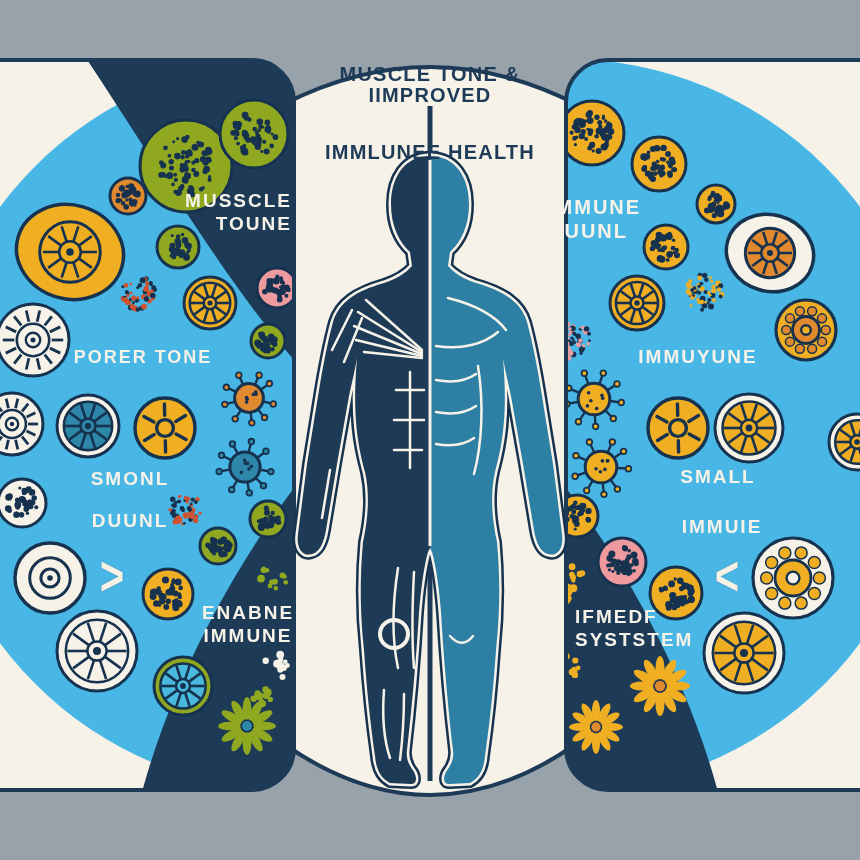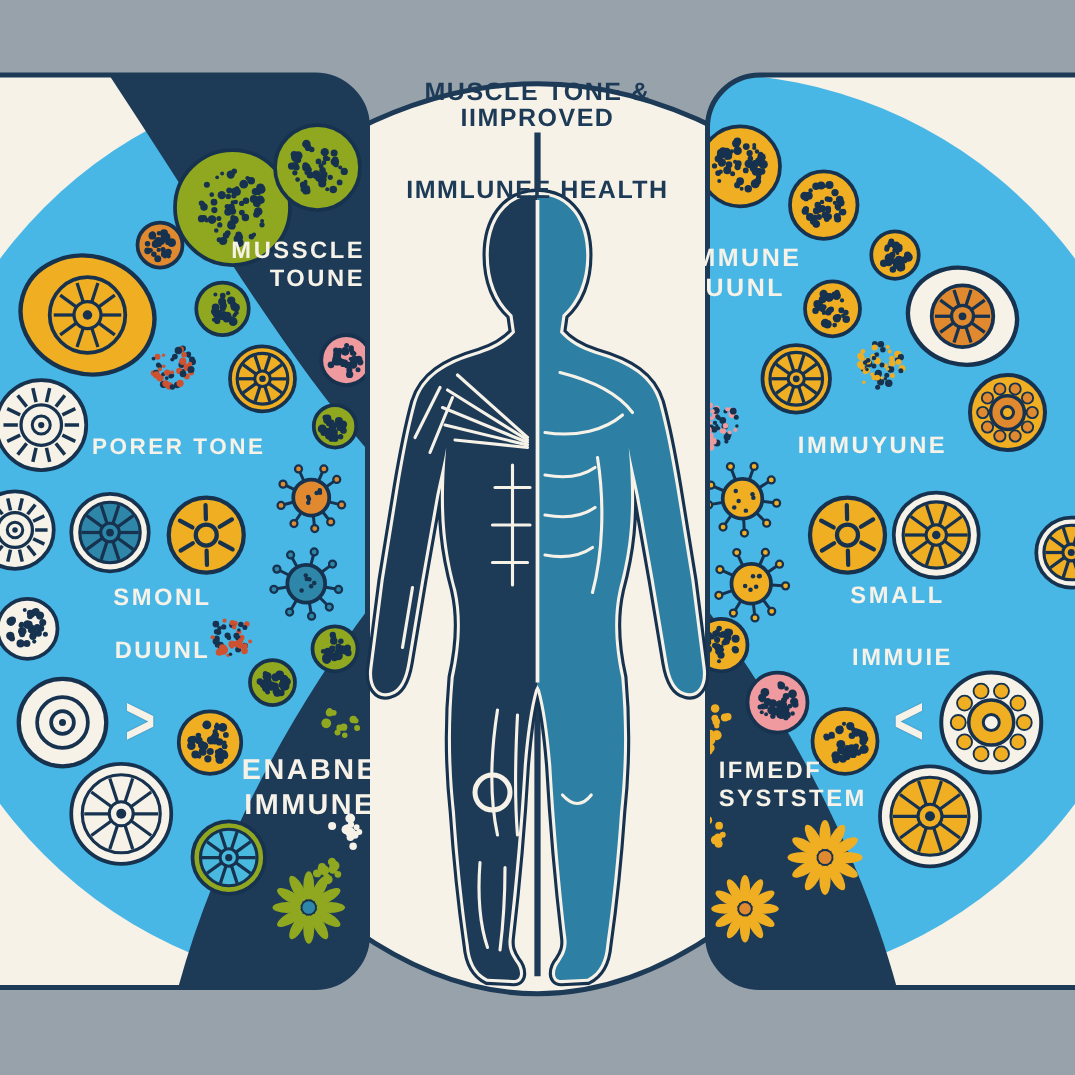--- a/index.html
+++ b/index.html
@@ -1484,21 +1484,21 @@
     </div>
     <div class="scene-label align-center" style="left: 143px; top: 347px; font-size: 18px;">
       <div>PORER TONE</div>
     </div>
     <div class="scene-label align-center" style="left: 130px; top: 468px; font-size: 19px;">
       <div>SMONL</div>
     </div>
     <div class="scene-label align-center" style="left: 130px; top: 510px; font-size: 19px;">
       <div>DUUNL</div>
     </div>
-    <div class="scene-label align-center" style="left: 248px; top: 602px; font-size: 23px;">
+    <div class="scene-label align-center" style="left: 248px; top: 602px; font-size: 19px;">
       <div>ENABNE</div>
       <div>IMMUNE</div>
     </div>
     <div class="scene-label align-left" style="left: 548px; top: 195px; font-size: 20px;">
       <div>IMMUNE</div>
       <div>DUUNL</div>
     </div>
     <div class="scene-label align-center" style="left: 698px; top: 346px; font-size: 19px; text-align: right;">
       <div>IMMUYUNE</div>
     </div>

